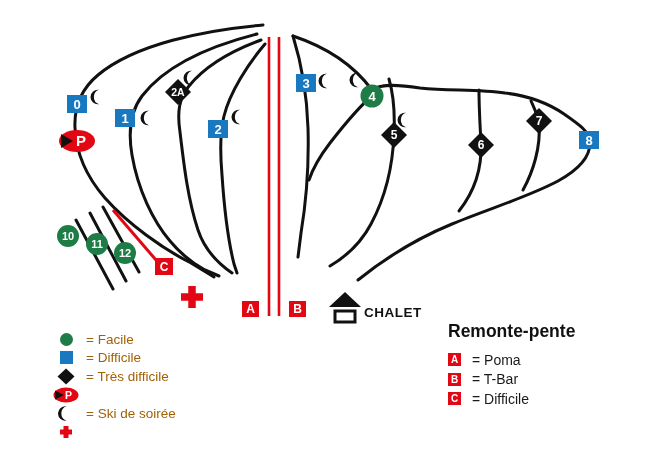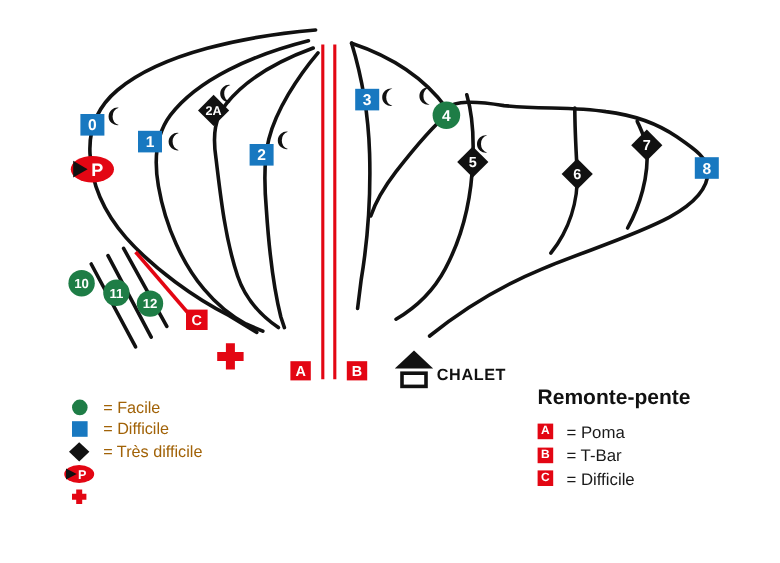--- a/index.html
+++ b/index.html
@@ -172,20 +172,30 @@
       <span class="legend-icon">
         <svg width="28" height="16">
           <ellipse cx="14" cy="8" rx="12.5" ry="7.5" fill="#e30613"></ellipse>
           <polygon points="3,3.5 3,12.5 12,8" fill="#111111"></polygon>
           <text x="16.5" y="8" dy=".36em" text-anchor="middle" font-size="10.5" font-weight="bold" fill="#ffffff">P</text>
         </svg>
       </span>
     </div>
     <div class="legend-row">
       <span class="legend-icon">
+        <svg width="16" height="17">
+          <g transform="translate(6.5,8.5)">
+              <path d="M2,-7.2 A7.3,7.3 0 1 0 2,7.2 A7.6,7.6 0 0 1 2,-7.2 Z" fill="#111111"></path>
+            </g>
+        </svg>
+      </span>
+      <span class="legend-label">= Ski de soirée</span>
+    </div>
+    <div class="legend-row">
+      <span class="legend-icon">
         <svg width="16" height="16">
           <path d="M2,8 L14,8 M8,2 L8,14" stroke="#e30613" stroke-width="5" fill="none"></path>
         </svg>
       </span>
     </div>
   </div>
 
   
   <div class="legend-right">
     <div class="legend-right-title">Remonte-pente</div>

